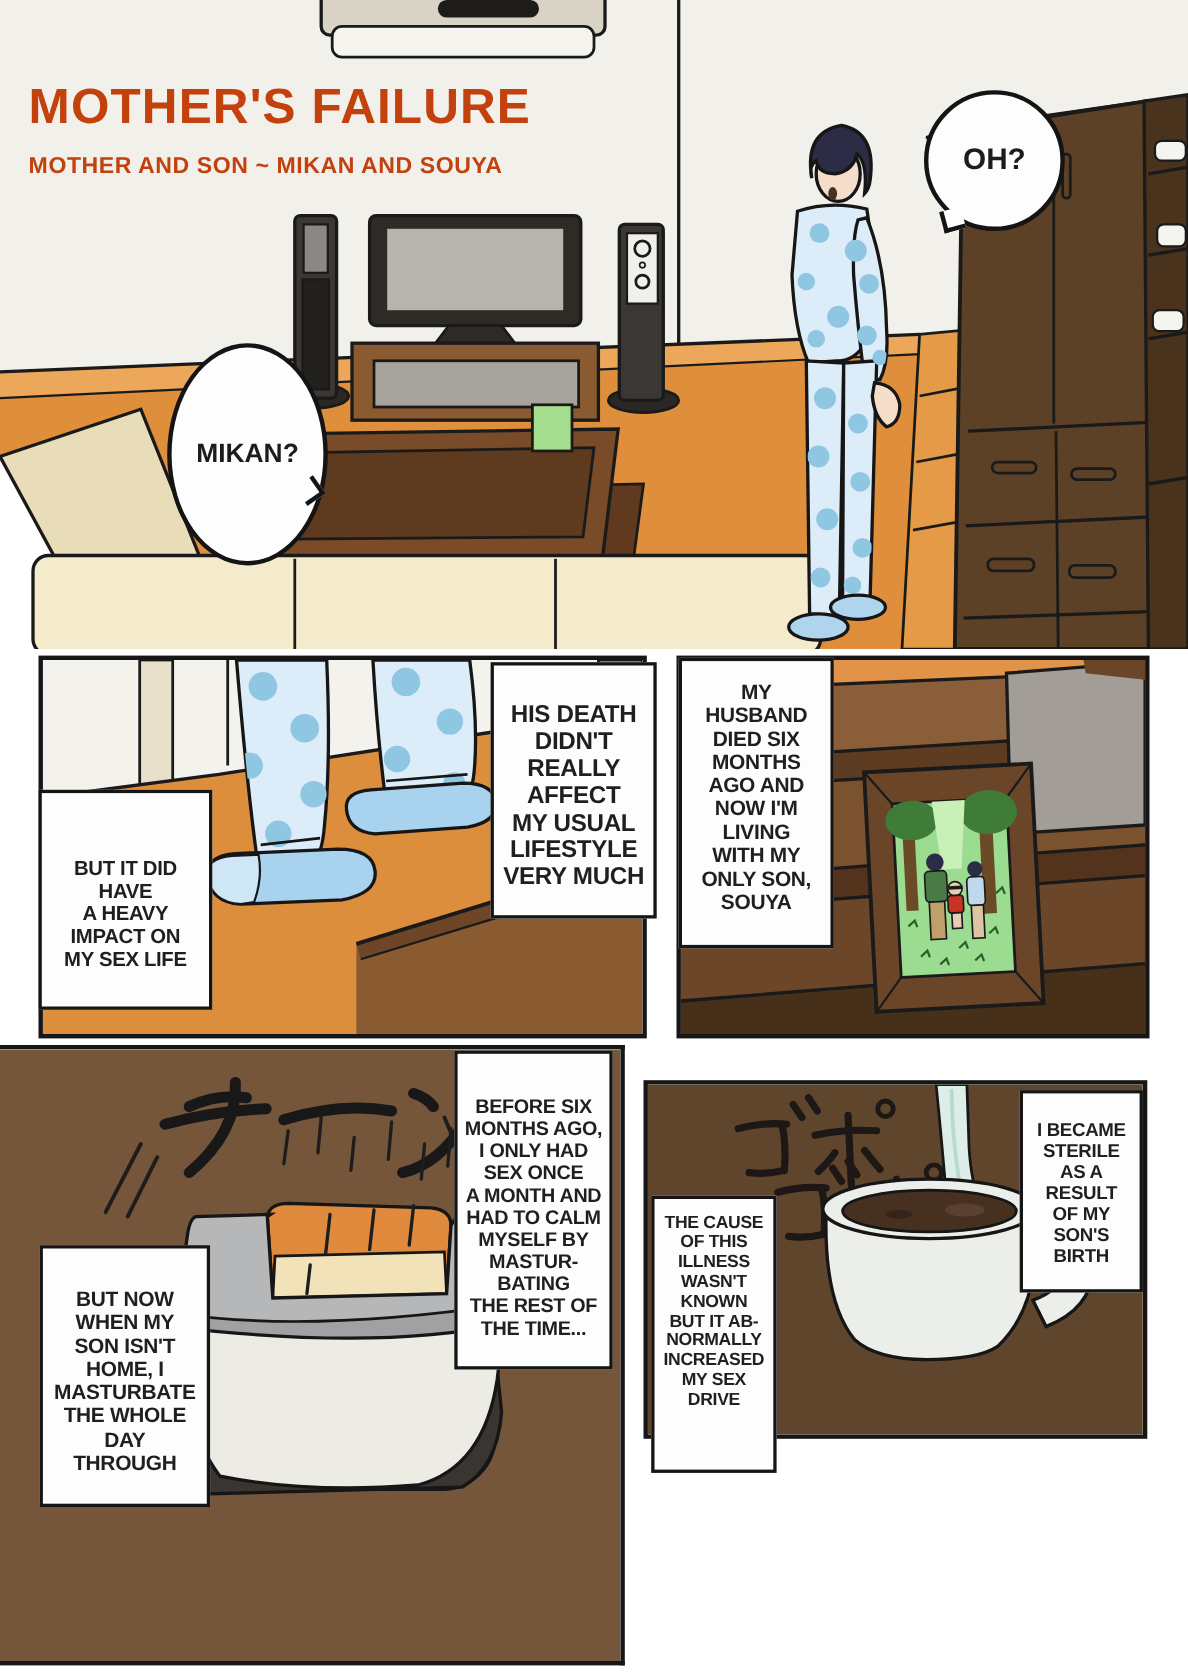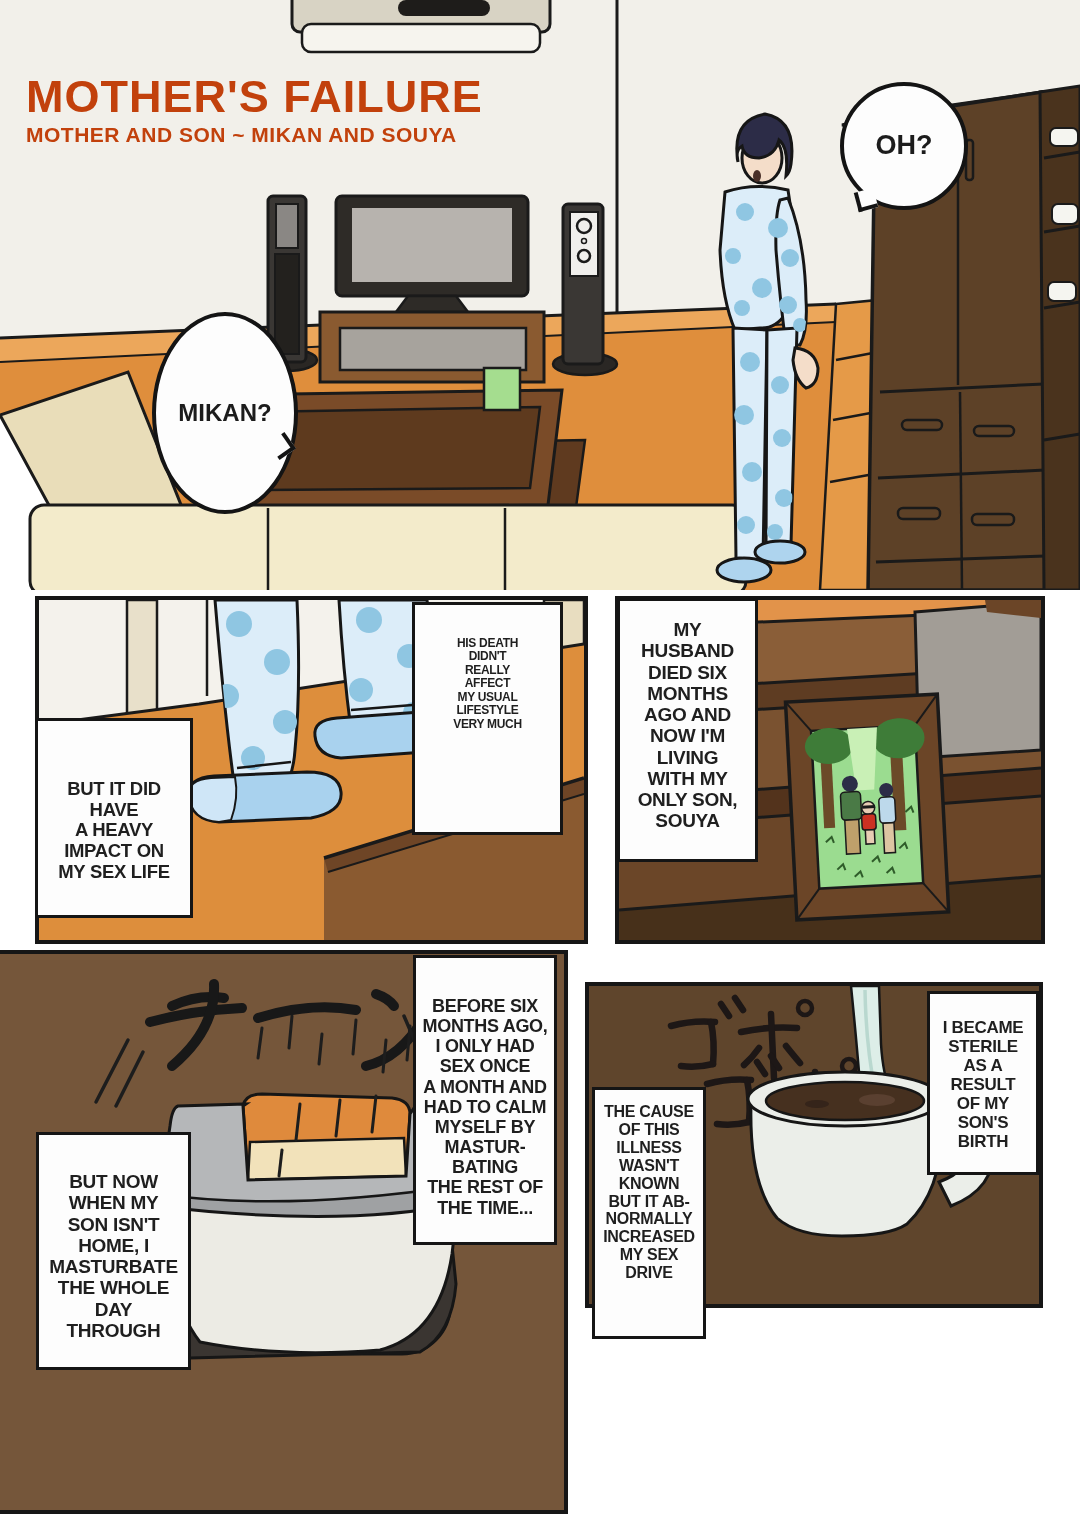--- a/index.html
+++ b/index.html
@@ -12,21 +12,21 @@
        text-align:center;font-weight:bold;color:#1f1f1f;white-space:pre-line;
        line-height:1.12;letter-spacing:-0.3px;z-index:5;}
   
   .bubble{position:absolute;background:#fdfdfd;border:4px solid #141414;border-radius:50%;
           display:flex;align-items:center;justify-content:center;text-align:left;
           font-weight:bold;color:#1c1c1c;white-space:pre-line;line-height:1.1;z-index:6;box-sizing:border-box;}
   .tail{position:absolute;width:16px;height:16px;background:#fdfdfd;
         border-right:4px solid #141414;border-bottom:4px solid #141414;}
   .title-wrap{position:absolute;left:26px;top:74px;z-index:4;color:#c2410c;}
   .title{font-size:45px;font-weight:bold;letter-spacing:1px;line-height:1.0;}
-  .subtitle{font-size:21px;font-weight:bold;letter-spacing:0.5px;margin-top:4px;}
+  .subtitle{font-size:21px;font-weight:bold;letter-spacing:0.5px;margin-top:20px;}
   .panel{position:absolute;box-sizing:border-box;border:4px solid #161616;overflow:hidden;z-index:1;}
 </style>
 </head>
 <body>
 
 <div class="page">
 
   <svg class="abs" style="left:0;top:0;" width="1080" height="590" viewBox="0 0 1080 590">
     <rect x="0" y="0" width="1080" height="590" fill="#f2f0ea"></rect>
 
@@ -274,21 +274,21 @@
           <path d="M278,250 l6,-5 l2,6"></path>
             <path d="M232,276 l6,-5 l2,6"></path>
             <path d="M264,274 l6,-5 l2,6"></path>
           <path d="M286,214 l6,-5 l2,6"></path>
         </g>
       </g>
     </svg>
   </div>
 
 
-  <div class="cap" style="left:412px;top:602px;width:151px;height:233px;font-size:12px;padding-top:32px;">HIS DEATH
+  <div class="cap" style="left:446px;top:602px;width:151px;height:233px;font-size:22px;padding-top:32px;">HIS DEATH
 DIDN'T
 REALLY
 AFFECT
 MY USUAL
 LIFESTYLE
 VERY MUCH</div>
   <div class="cap" style="left:35px;top:718px;width:158px;height:200px;font-size:18.5px;padding-top:58px;">BUT IT DID
 HAVE
 A HEAVY
 IMPACT ON

